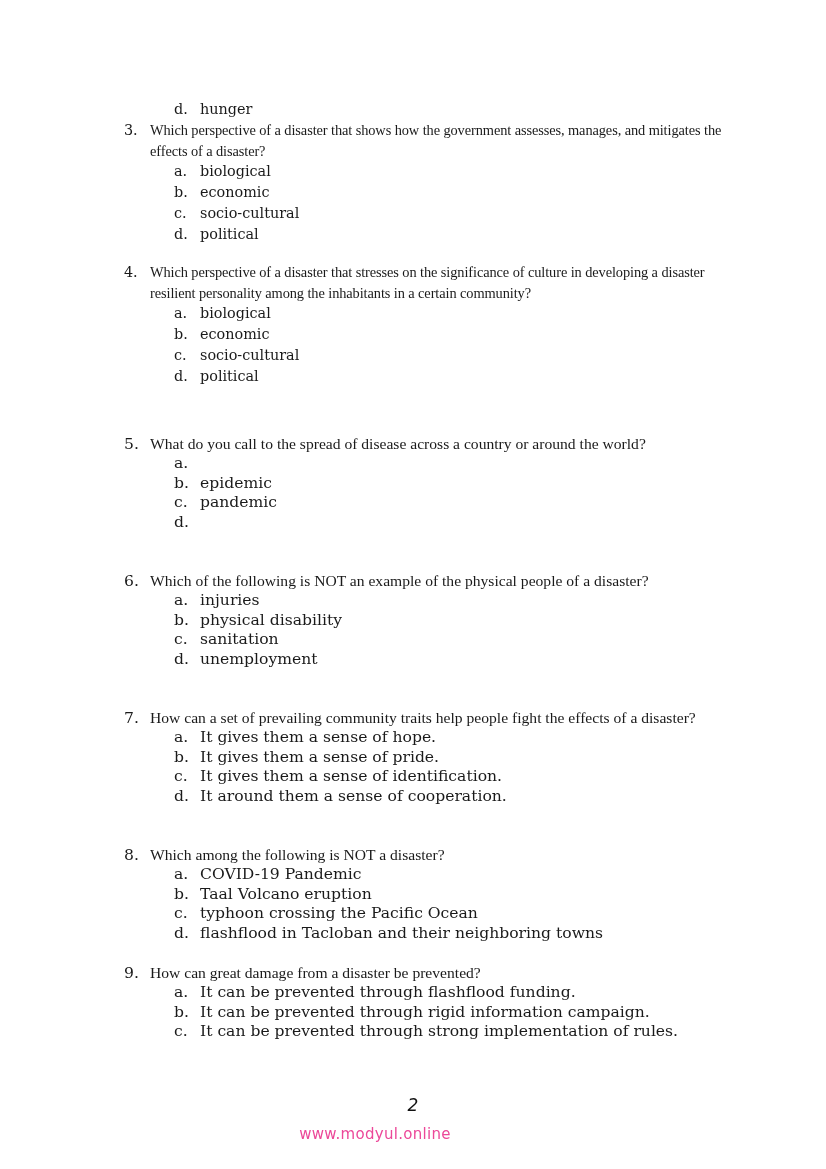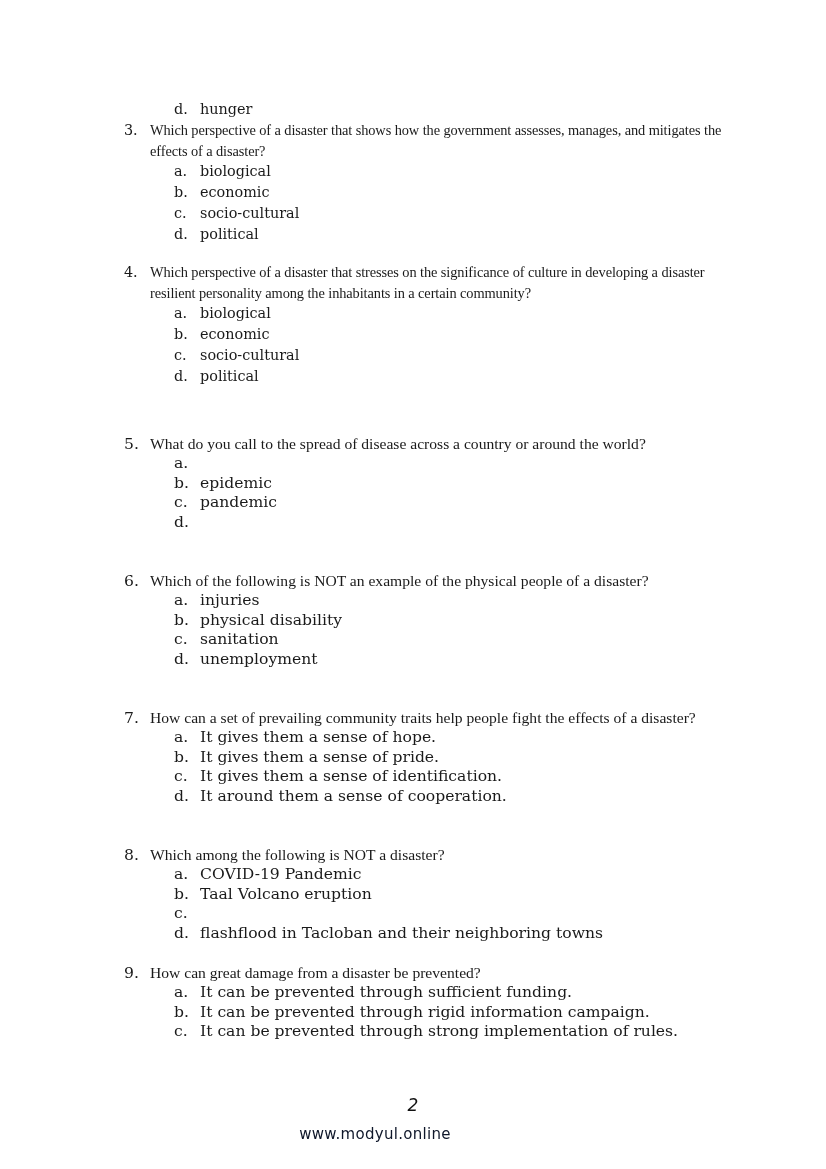--- a/index.html
+++ b/index.html
@@ -13,21 +13,21 @@
   .q.small .q-line { font-size: 14.4px; line-height: 20.7px; letter-spacing: -0.1px; }
   .opts { margin: 0; padding: 0; list-style: none; }
   .opt { display: flex; padding-left: 50px; font-size: 15.6px; line-height: 19.6px; }
   .q.small .opt { font-size: 14.4px; line-height: 20.7px; }
   .opt.big { font-size: 15.6px; line-height: 22px; }
   .opt-letter { width: 26px; flex: 0 0 26px; }
   .opt-text { flex: 1; }
   .page-num { position: absolute; left: 0; width: 826px; top: 1095px; text-align: center;
               font-family: "DejaVu Sans", "Liberation Sans", sans-serif; font-size: 17px; color: #111; font-style: italic; }
   .watermark { position: absolute; left: 0; width: 750px; top: 1125px; text-align: center;
-               font-family: "DejaVu Sans", "Liberation Sans", sans-serif; font-size: 15px; color: #0f172a; letter-spacing: 0.3px; }
+               font-family: "DejaVu Sans", "Liberation Sans", sans-serif; font-size: 15px; color: #ec4899; letter-spacing: 0.3px; }
 </style>
 </head>
 <body>
 
 <div class="page">
 
   <div class="q small" style="top:99px;">
     <div class="opt">
       <span class="opt-letter">d.</span>
       <span class="opt-text">hunger</span>
@@ -166,37 +166,38 @@
       <li class="opt">
           <span class="opt-letter">a.</span>
           <span class="opt-text">COVID-19 Pandemic</span>
         </li>
       <li class="opt">
           <span class="opt-letter">b.</span>
           <span class="opt-text">Taal Volcano eruption</span>
         </li>
       <li class="opt">
           <span class="opt-letter">c.</span>
+          <span class="opt-text">typhoon crossing the Pacific Ocean</span>
         </li>
       <li class="opt">
           <span class="opt-letter">d.</span>
           <span class="opt-text">flashflood in Tacloban and their neighboring towns</span>
         </li>
     </ul>
   </div>
 
   <div class="q" style="top:963px;">
     <div class="q-line">
       <span class="q-num">9.</span>
       <span class="q-text">How can great damage from a disaster be prevented?</span>
     </div>
     <ul class="opts">
       <li class="opt">
           <span class="opt-letter">a.</span>
-          <span class="opt-text">It can be prevented through sufficient funding.</span>
+          <span class="opt-text">It can be prevented through flashflood funding.</span>
         </li>
       <li class="opt">
           <span class="opt-letter">b.</span>
           <span class="opt-text">It can be prevented through rigid information campaign.</span>
         </li>
       <li class="opt">
           <span class="opt-letter">c.</span>
           <span class="opt-text">It can be prevented through strong implementation of rules.</span>
         </li>
     </ul>

